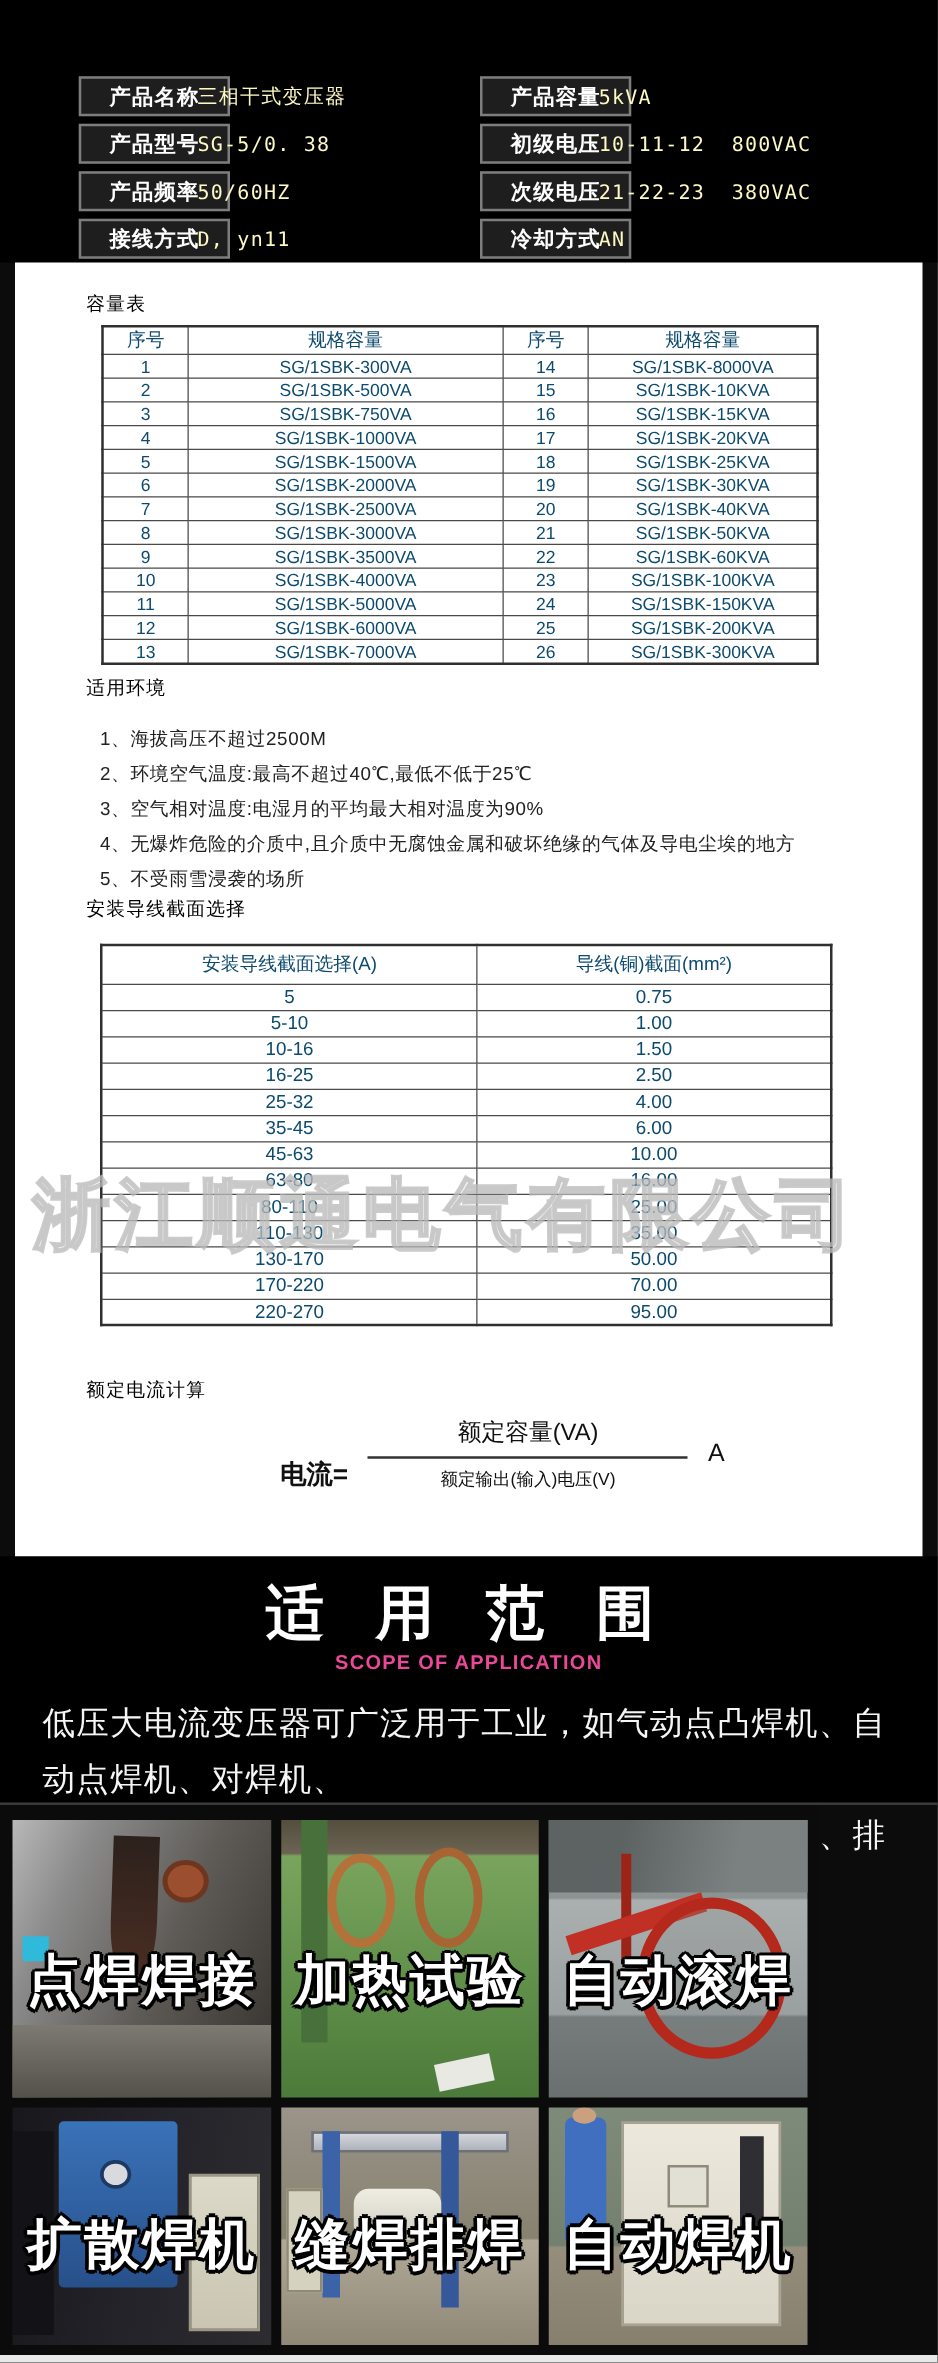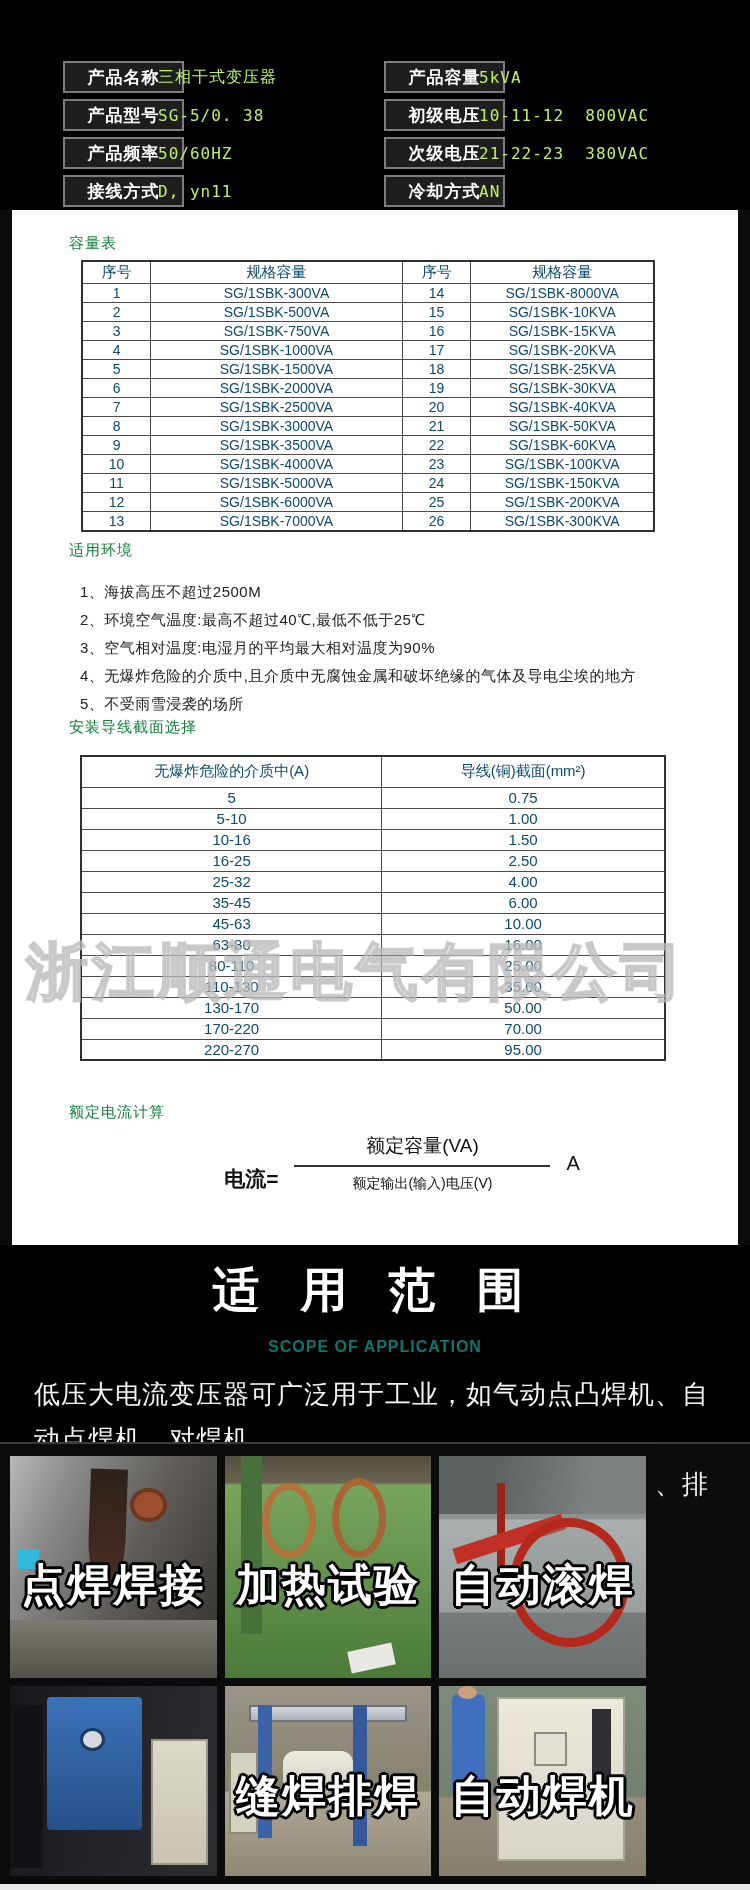--- a/index.html
+++ b/index.html
@@ -13,25 +13,25 @@
   .spec-section { position:absolute; left:0; top:0; width:750px; height:210px; background:#000; z-index:2; }
   .spec-row { position:absolute; height:32px; }
   .spec-row.r0 { top:61px; } .spec-row.r1 { top:99px; }
   .spec-row.r2 { top:137px; } .spec-row.r3 { top:175px; }
   .spec-col-left  { left:27px;  width:420px; }
   .spec-col-right { left:348px; width:380px; }
   .spec-label { position:absolute; left:0; top:0; width:121px; height:32px;
     background:#1e1e1e; border:2px solid #7d7d7d; color:#fff; font-size:17px; font-weight:bold;
     display:flex; align-items:center; justify-content:center; letter-spacing:1px;margin-left:36px; }
   .spec-value { position:absolute; left:131px; top:0; height:32px; display:flex; align-items:center;
-    color:#bef264; font-family:"DejaVu Sans Mono", monospace; font-size:16px; letter-spacing:1px; white-space:pre; }
+    color:#fef9c3; font-family:"DejaVu Sans Mono", monospace; font-size:16px; letter-spacing:1px; white-space:pre; }
 
   
   .white-panel { position:absolute; left:12px; top:195px; width:726px; height:1050px; background:#fff; z-index:1; }
-  .sec-title { position:absolute; font-size:15px; color:#15803d; letter-spacing:1px; }
+  .sec-title { position:absolute; font-size:15px; color:#000000; letter-spacing:1px; }
 
   table.datatable { border-collapse:collapse; table-layout:fixed; width:100%;
     font-size:14px; color:#0c4a6e; }
   table.datatable th, table.datatable td { border:1px solid #4a4a4a; text-align:center; padding:1px 2px;
     overflow:hidden; white-space:nowrap; }
   .cap-table-wrap { position:absolute; left:69px; top:65px; width:574px; }
   .cap-table-wrap table { border:2px solid #2f2f2f; }
   .cap-table-wrap th { font-weight:normal; height:21px; font-size:15px; }
   .cap-table-wrap td { height:18px; }
 
@@ -52,21 +52,21 @@
   .formula-lhs { font-size:21px; font-weight:bold;margin-top:31px; }
   .frac { display:flex; flex-direction:column; align-items:center; }
   .frac .num { font-size:19px; padding:0 10px 6px; }
   .frac .bar { width:256px; height:2px; background:#333; }
   .frac .den { font-size:14px; padding:8px 10px 0; }
   .formula-unit { font-size:20px; }
 
   
   .scope-section { position:absolute; left:0; top:1245px; width:750px; height:197px; background:#000; }
   .scope-title { margin-top:14px; text-align:center; color:#fff; font-size:47px; font-weight:bold; letter-spacing:14px; }
-  .scope-subtitle { text-align:center; color:#0f766e; font-size:16px; font-weight:bold; letter-spacing:1px; margin-top:16px; }
+  .scope-subtitle { text-align:center; color:#ec4899; font-size:16px; font-weight:bold; letter-spacing:1px; margin-top:0; }
   .scope-desc { margin:16px 30px 0 34px; color:#f5f5f5; font-size:26px; line-height:45px; letter-spacing:1px; }
 
   .divider-line { position:absolute; left:0; top:1442px; width:750px; height:2px; background:#3a3a3a; }
 
   
   .gallery { position:absolute; left:0; top:1444px; width:656px; height:440px; background:#0b0b0b;
     display:grid; grid-template-columns:1fr 1fr 1fr; grid-template-rows:222px 190px; gap:8px; padding:12px 10px 0; }
   .photo { position:relative; overflow:hidden; }
   .caption { position:absolute; left:0; right:0; top:58%; transform:translateY(-50%);
     text-align:center; color:#fff; font-size:44px; font-weight:bold; letter-spacing:2px; z-index:5;
@@ -272,21 +272,21 @@
     <div class="sec-title" style="left:57px; top:523px;">安装导线截面选择</div>
 
     <div class="wire-table-wrap">
       <table class="datatable">
         <colgroup>
             <col style="width:51.5%">
             <col style="width:48.5%">
           </colgroup>
         <thead>
           <tr>
-            <th>无爆炸危险的介质中(A)</th>
+            <th>安装导线截面选择(A)</th>
             <th>导线(铜)截面(mm²)</th>
           </tr>
         </thead>
         <tbody>
             <tr>
               <td>5</td>
               <td>0.75</td>
             </tr>
             <tr>
               <td>5-10</td>
@@ -386,20 +386,21 @@
       <div class="art mast"></div>
       <div class="art beam"></div>
       <div class="art ring"></div>
       <div class="caption">自动滚焊</div>
     </div>
     <div class="photo p4">
       <div class="art dark"></div>
       <div class="art frame"></div>
       <div class="art gauge"></div>
       <div class="art cab"></div>
+      <div class="caption">扩散焊机</div>
     </div>
     <div class="photo p5">
       <div class="art beam"></div>
       <div class="art col1"></div>
       <div class="art col2"></div>
       <div class="art cab"></div>
       <div class="art tank"></div>
       <div class="caption">缝焊排焊</div>
     </div>
     <div class="photo p6">

